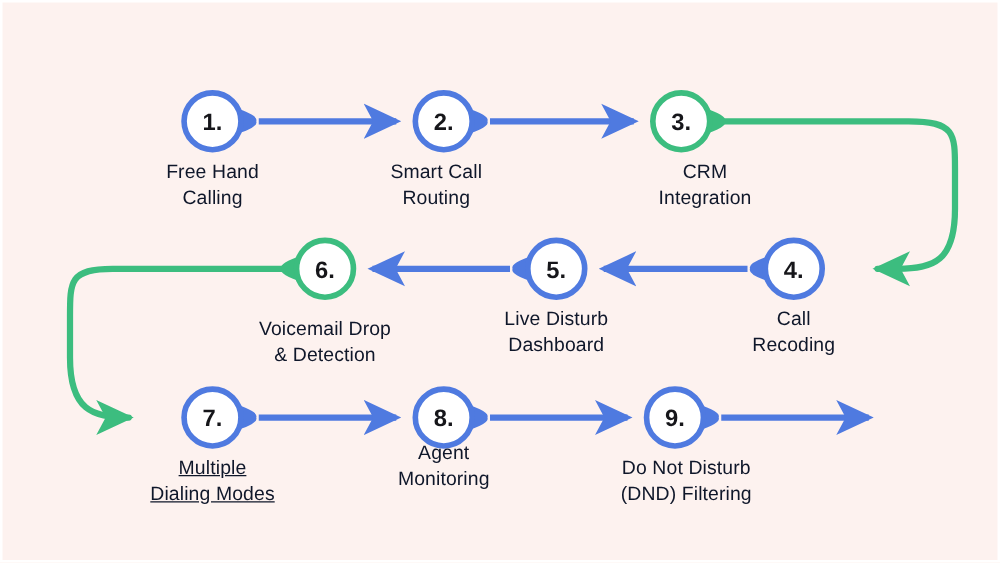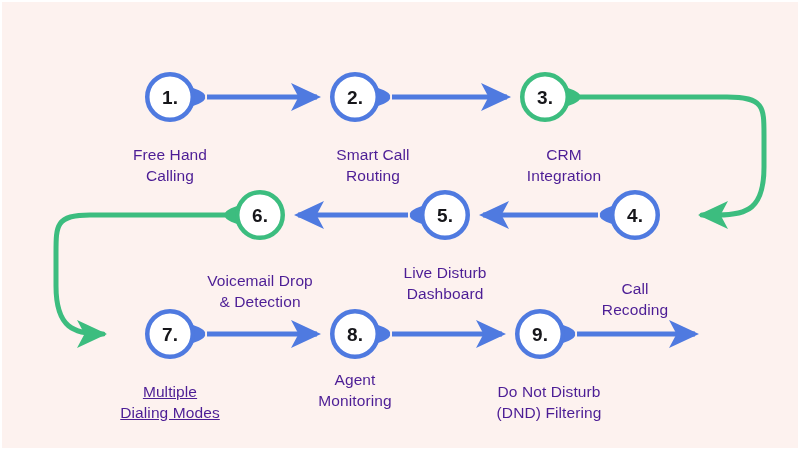--- a/index.html
+++ b/index.html
@@ -26,27 +26,26 @@
     font-size: 19px;
     font-weight: bold;
     fill: #16161a;
   }
   .node-label {
     position: absolute;
     text-align: center;
     font-family: "Liberation Sans", sans-serif;
     font-size: 15.5px;
     font-weight: 400;
-    color: #4c1d95;
+    color: #0f172a;
     line-height: 1.33;
     letter-spacing: 0.1px;
     white-space: pre-line;
     transform: translateX(-50%);
     pointer-events: none;
-    margin-top: 17px;
   }
 </style>
 </head>
 <body>
 
 <div id="stage">
 
   <svg id="flow-svg" viewBox="0 0 800 450">
     <defs>
       <marker id="ah-blue" markerWidth="7" markerHeight="7" refX="5.2" refY="3.2" orient="auto" markerUnits="strokeWidth">
@@ -148,25 +147,25 @@
           <circle cx="538" cy="332" r="22.75" fill="#ffffff"></circle>
           <circle cx="538" cy="332" r="22.75" fill="none" stroke="#4f7ae0" stroke-width="4.5"></circle>
           <text x="538" y="339" text-anchor="middle" class="node-num">9.</text>
         </g>
       </g>
   </svg>
 
   <div id="labels-layer">
       <div class="node-label" style="left: 168px; top: 126px;">Free Hand
 Calling</div>
-      <div class="node-label" style="left: 371px; top: 126px;">Smart Call
+      <div class="node-label" style="left: 347px; top: 126px;">Smart Call
 Routing</div>
       <div class="node-label" style="left: 562px; top: 126px;">CRM
 Integration</div>
-      <div class="node-label" style="left: 633px; top: 260px;">Call
+      <div class="node-label" style="left: 633px; top: 244px;">Call
 Recoding</div>
       <div class="node-label" style="left: 443px; top: 244px;">Live Disturb
 Dashboard</div>
       <div class="node-label" style="left: 258px; top: 252px;">Voicemail Drop
 &amp; Detection</div>
       <div class="node-label" style="left: 168px; top: 363px; text-decoration: underline;">Multiple
 Dialing Modes</div>
       <div class="node-label" style="left: 353px; top: 351px;">Agent
 Monitoring</div>
       <div class="node-label" style="left: 547px; top: 363px;">Do Not Disturb

